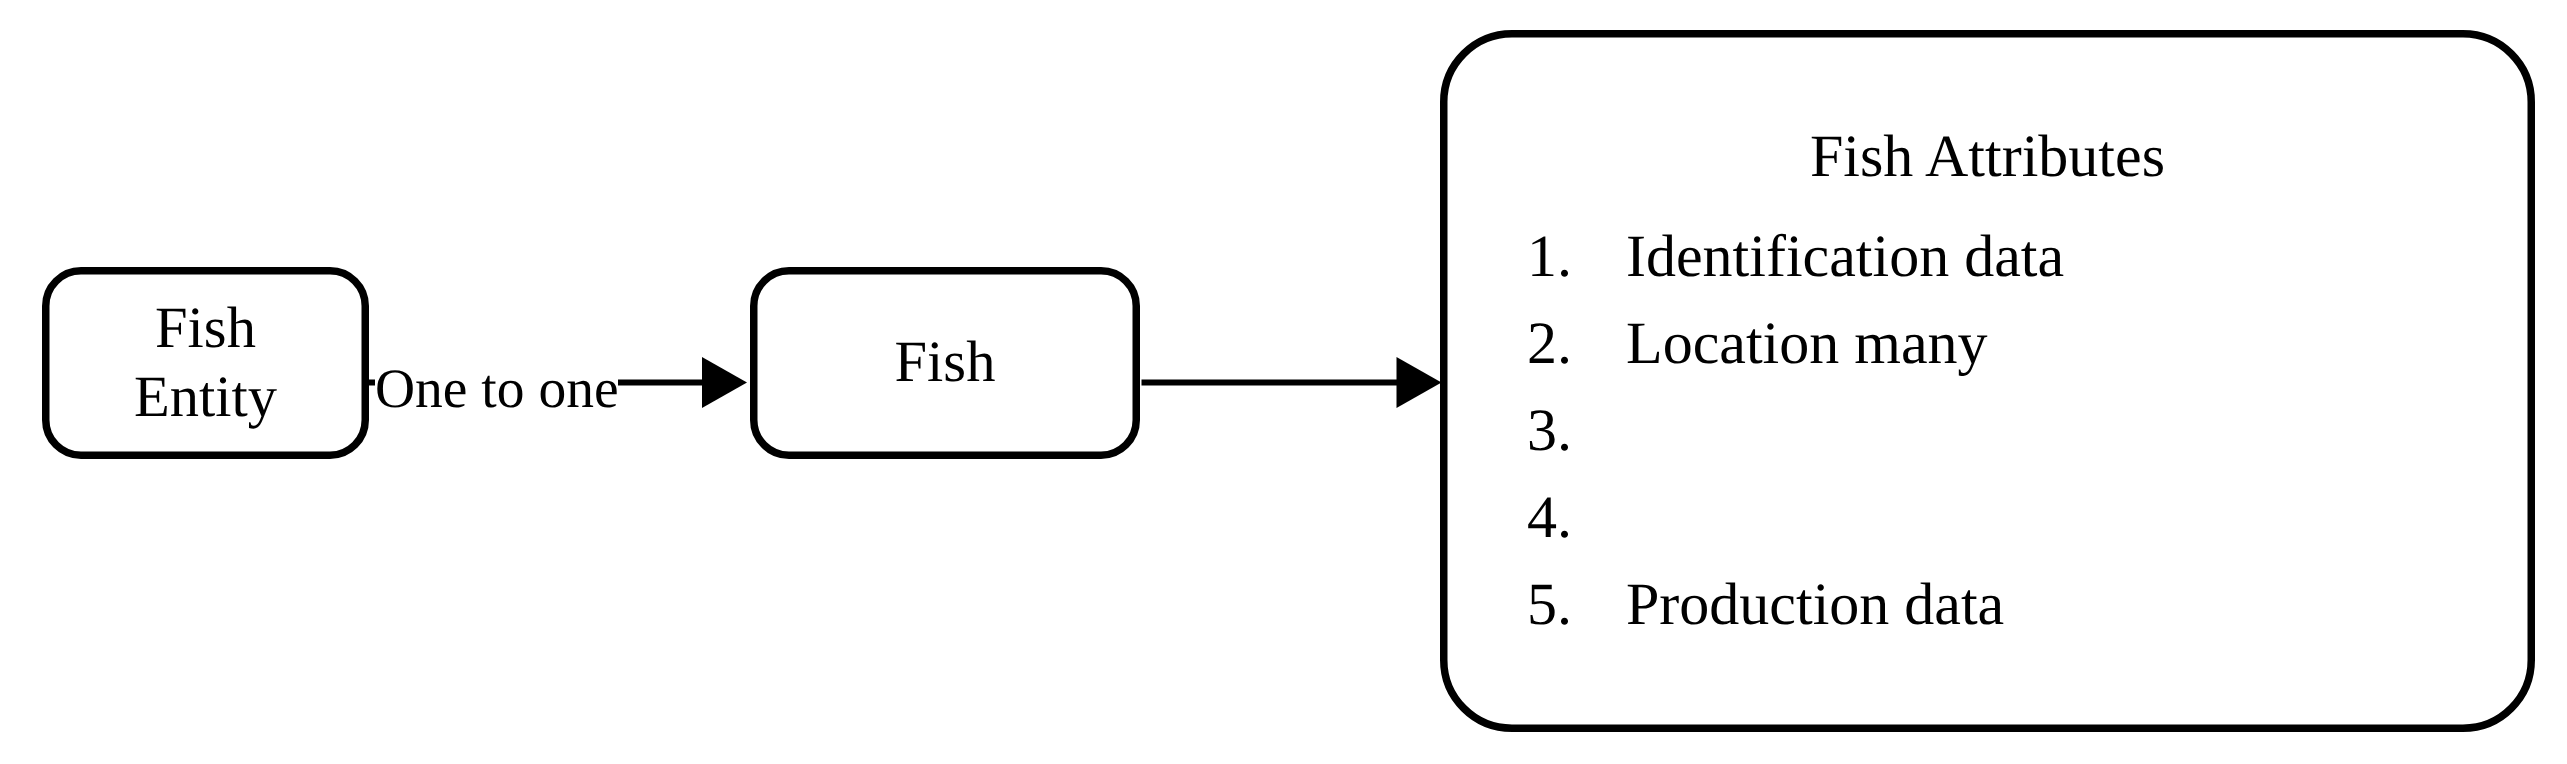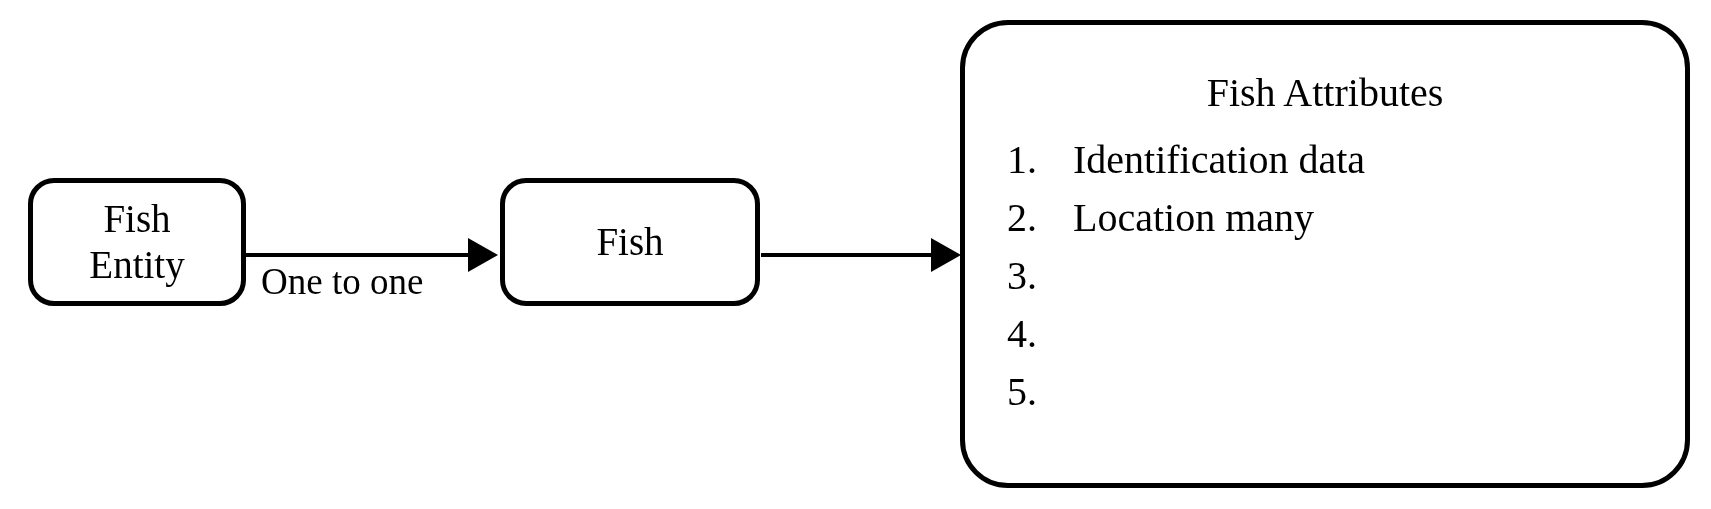--- a/index.html
+++ b/index.html
@@ -59,21 +59,21 @@
   }
 
   
   #box-fish-attributes {
     left: 960px;
     top: 20px;
     width: 730px;
     height: 468px;
     border-radius: 48px;
     display: block;
-    padding: 0;
+    padding: 11px;
   }
   #attributes-title {
     text-align: center;
     font-size: 40px;
     line-height: 1;
     margin-top: 48px;
     white-space: nowrap;
   }
   #attributes-list {
     list-style: none;
@@ -117,21 +117,21 @@
     font-size: 37px;
     line-height: 1;
     white-space: nowrap;
     z-index: 4;
     background: #ffffff;
   }
 
   
   #connector-one-to-one { left: 246px; top: 253px; width: 224px; }
   #arrowhead-one-to-one { left: 468px; top: 238px; }
-  #label-one-to-one     { left: 261px; top: 241px; margin-top: 22px; }
+  #label-one-to-one     { left: 250px; top: 241px; }
 
   
   #connector-one-to-many { left: 761px; top: 253px; width: 172px; }
   #arrowhead-one-to-many { left: 931px; top: 238px; }
   #label-one-to-many     { left: 705px; top: 241px; }
 </style>
 </head>
 <body>
 
 <div id="canvas">
@@ -164,17 +164,18 @@
         <span class="txt">Location many</span>
       </li>
       <li>
         <span class="num">3.</span>
       </li>
       <li>
         <span class="num">4.</span>
       </li>
       <li>
         <span class="num">5.</span>
+        <span class="txt">Production data</span>
       </li>
     </ol>
   </div>
 
 </div>
 
 </body></html>

